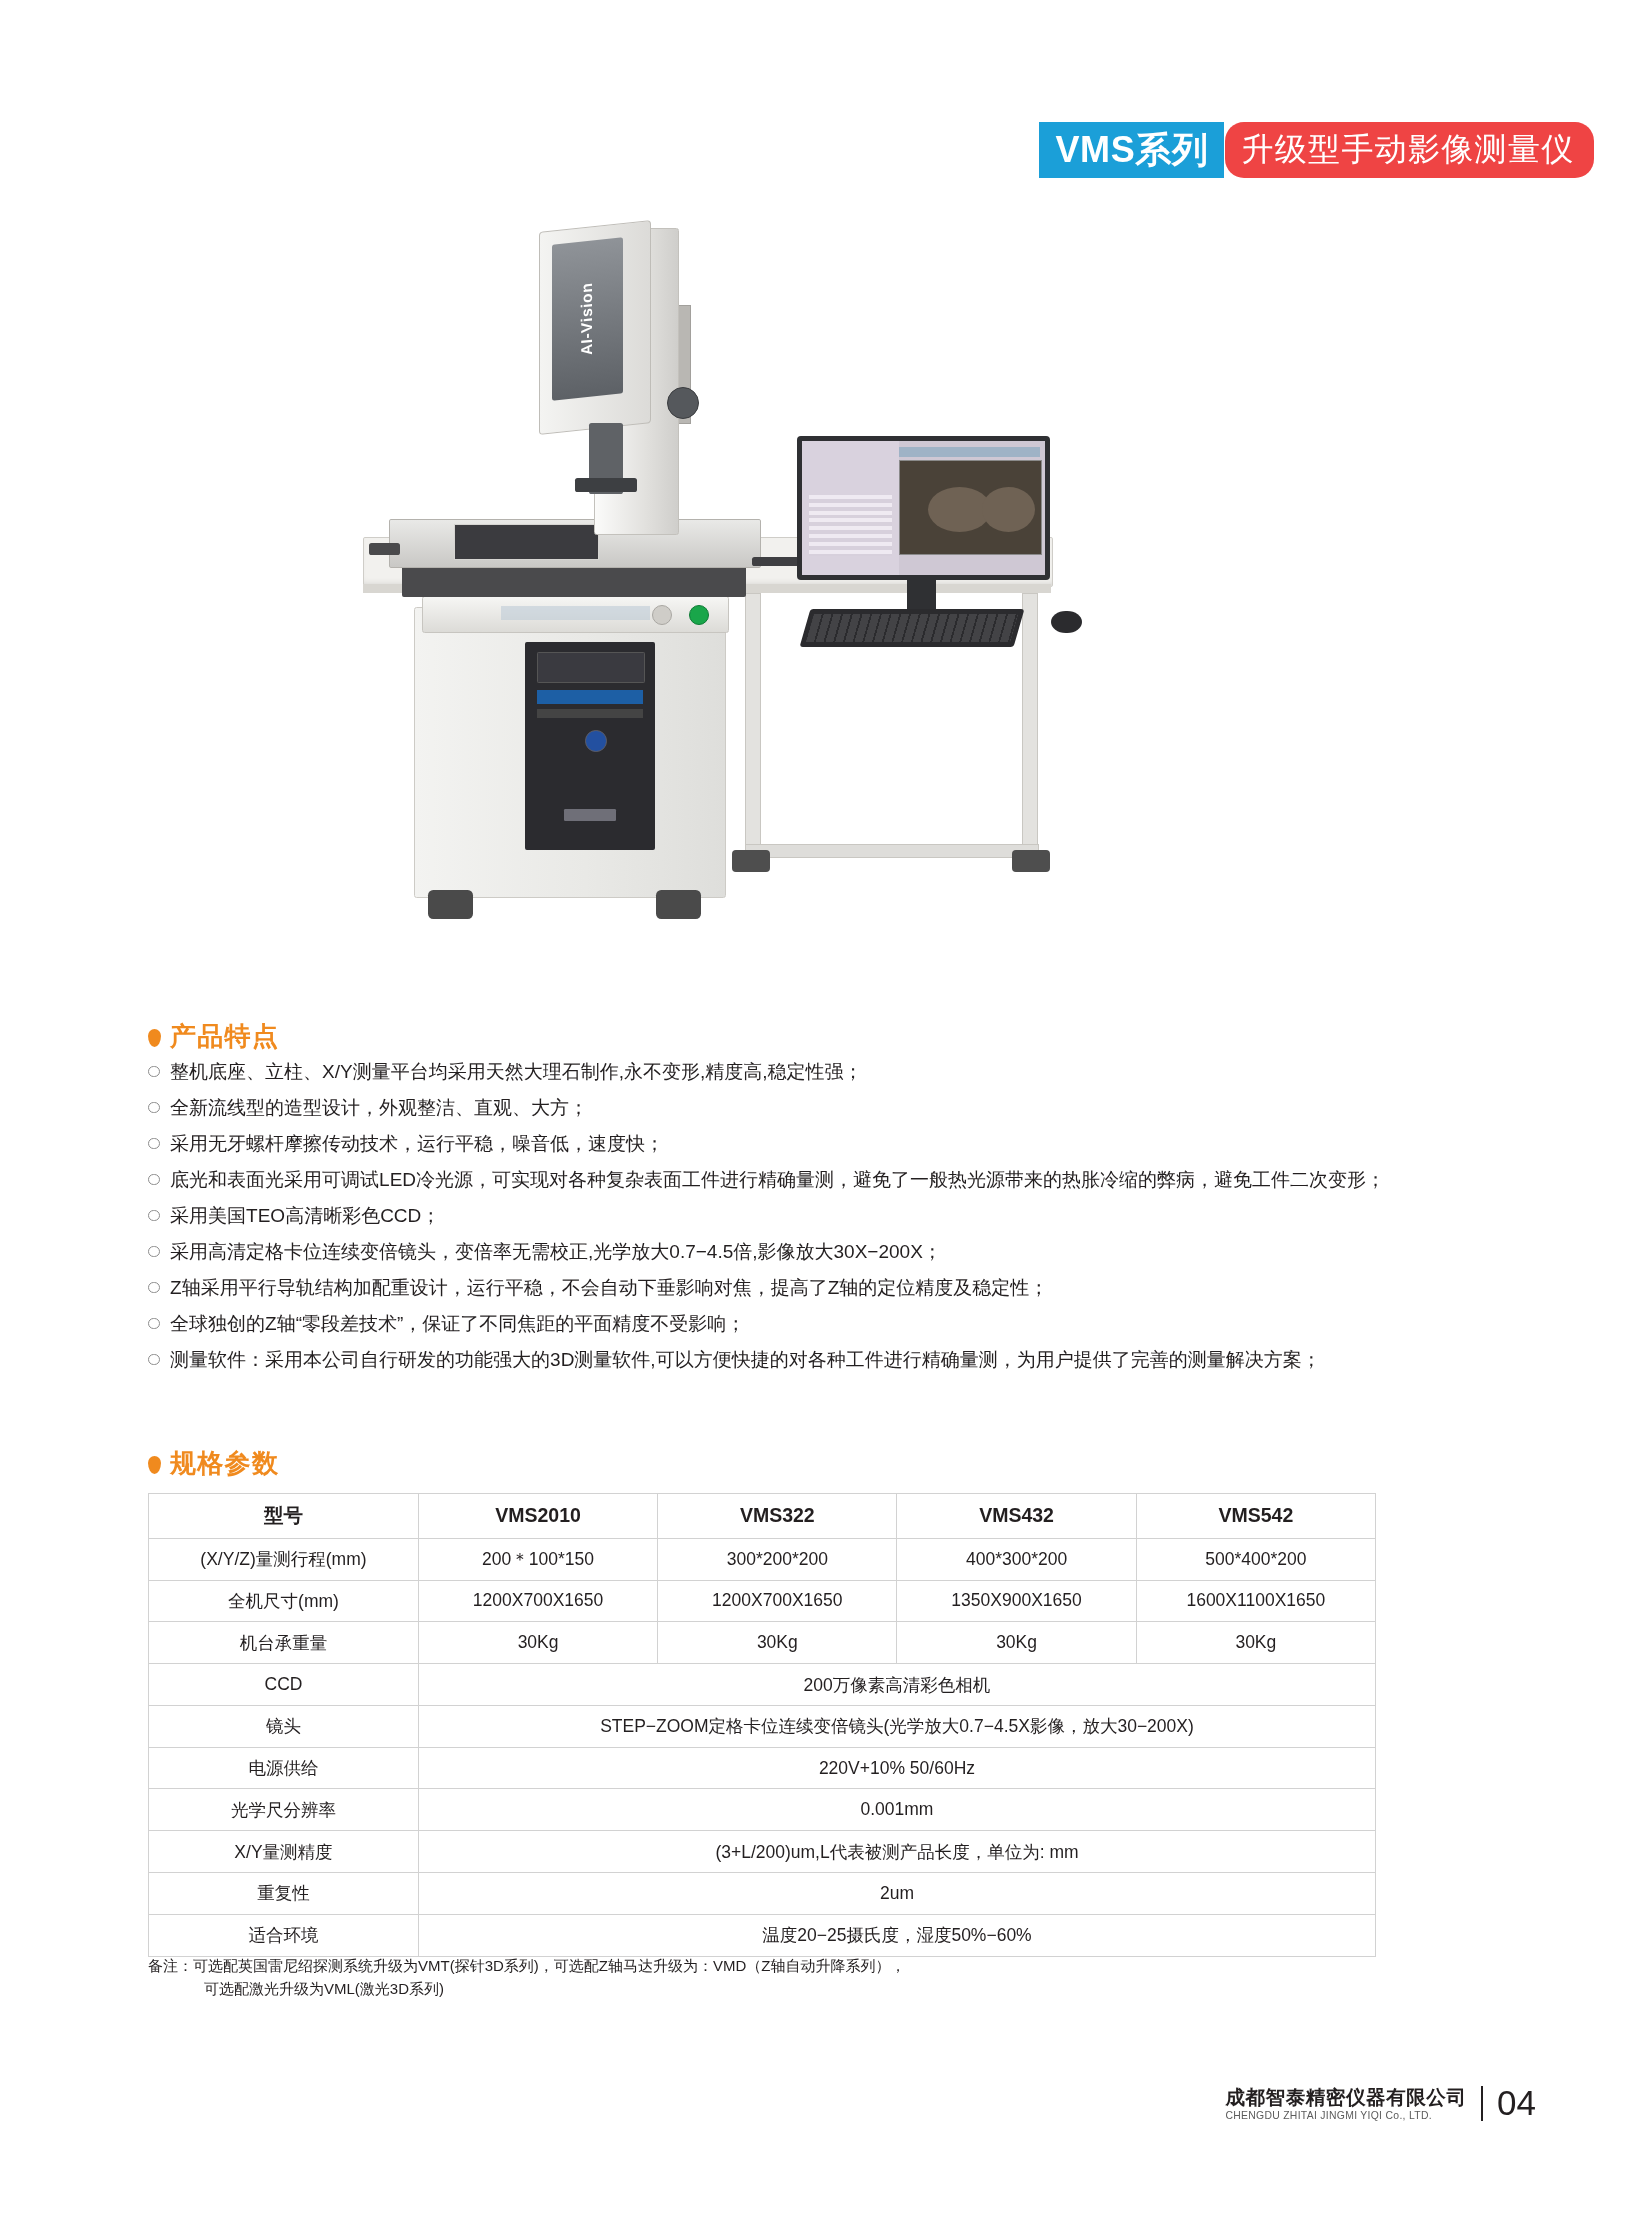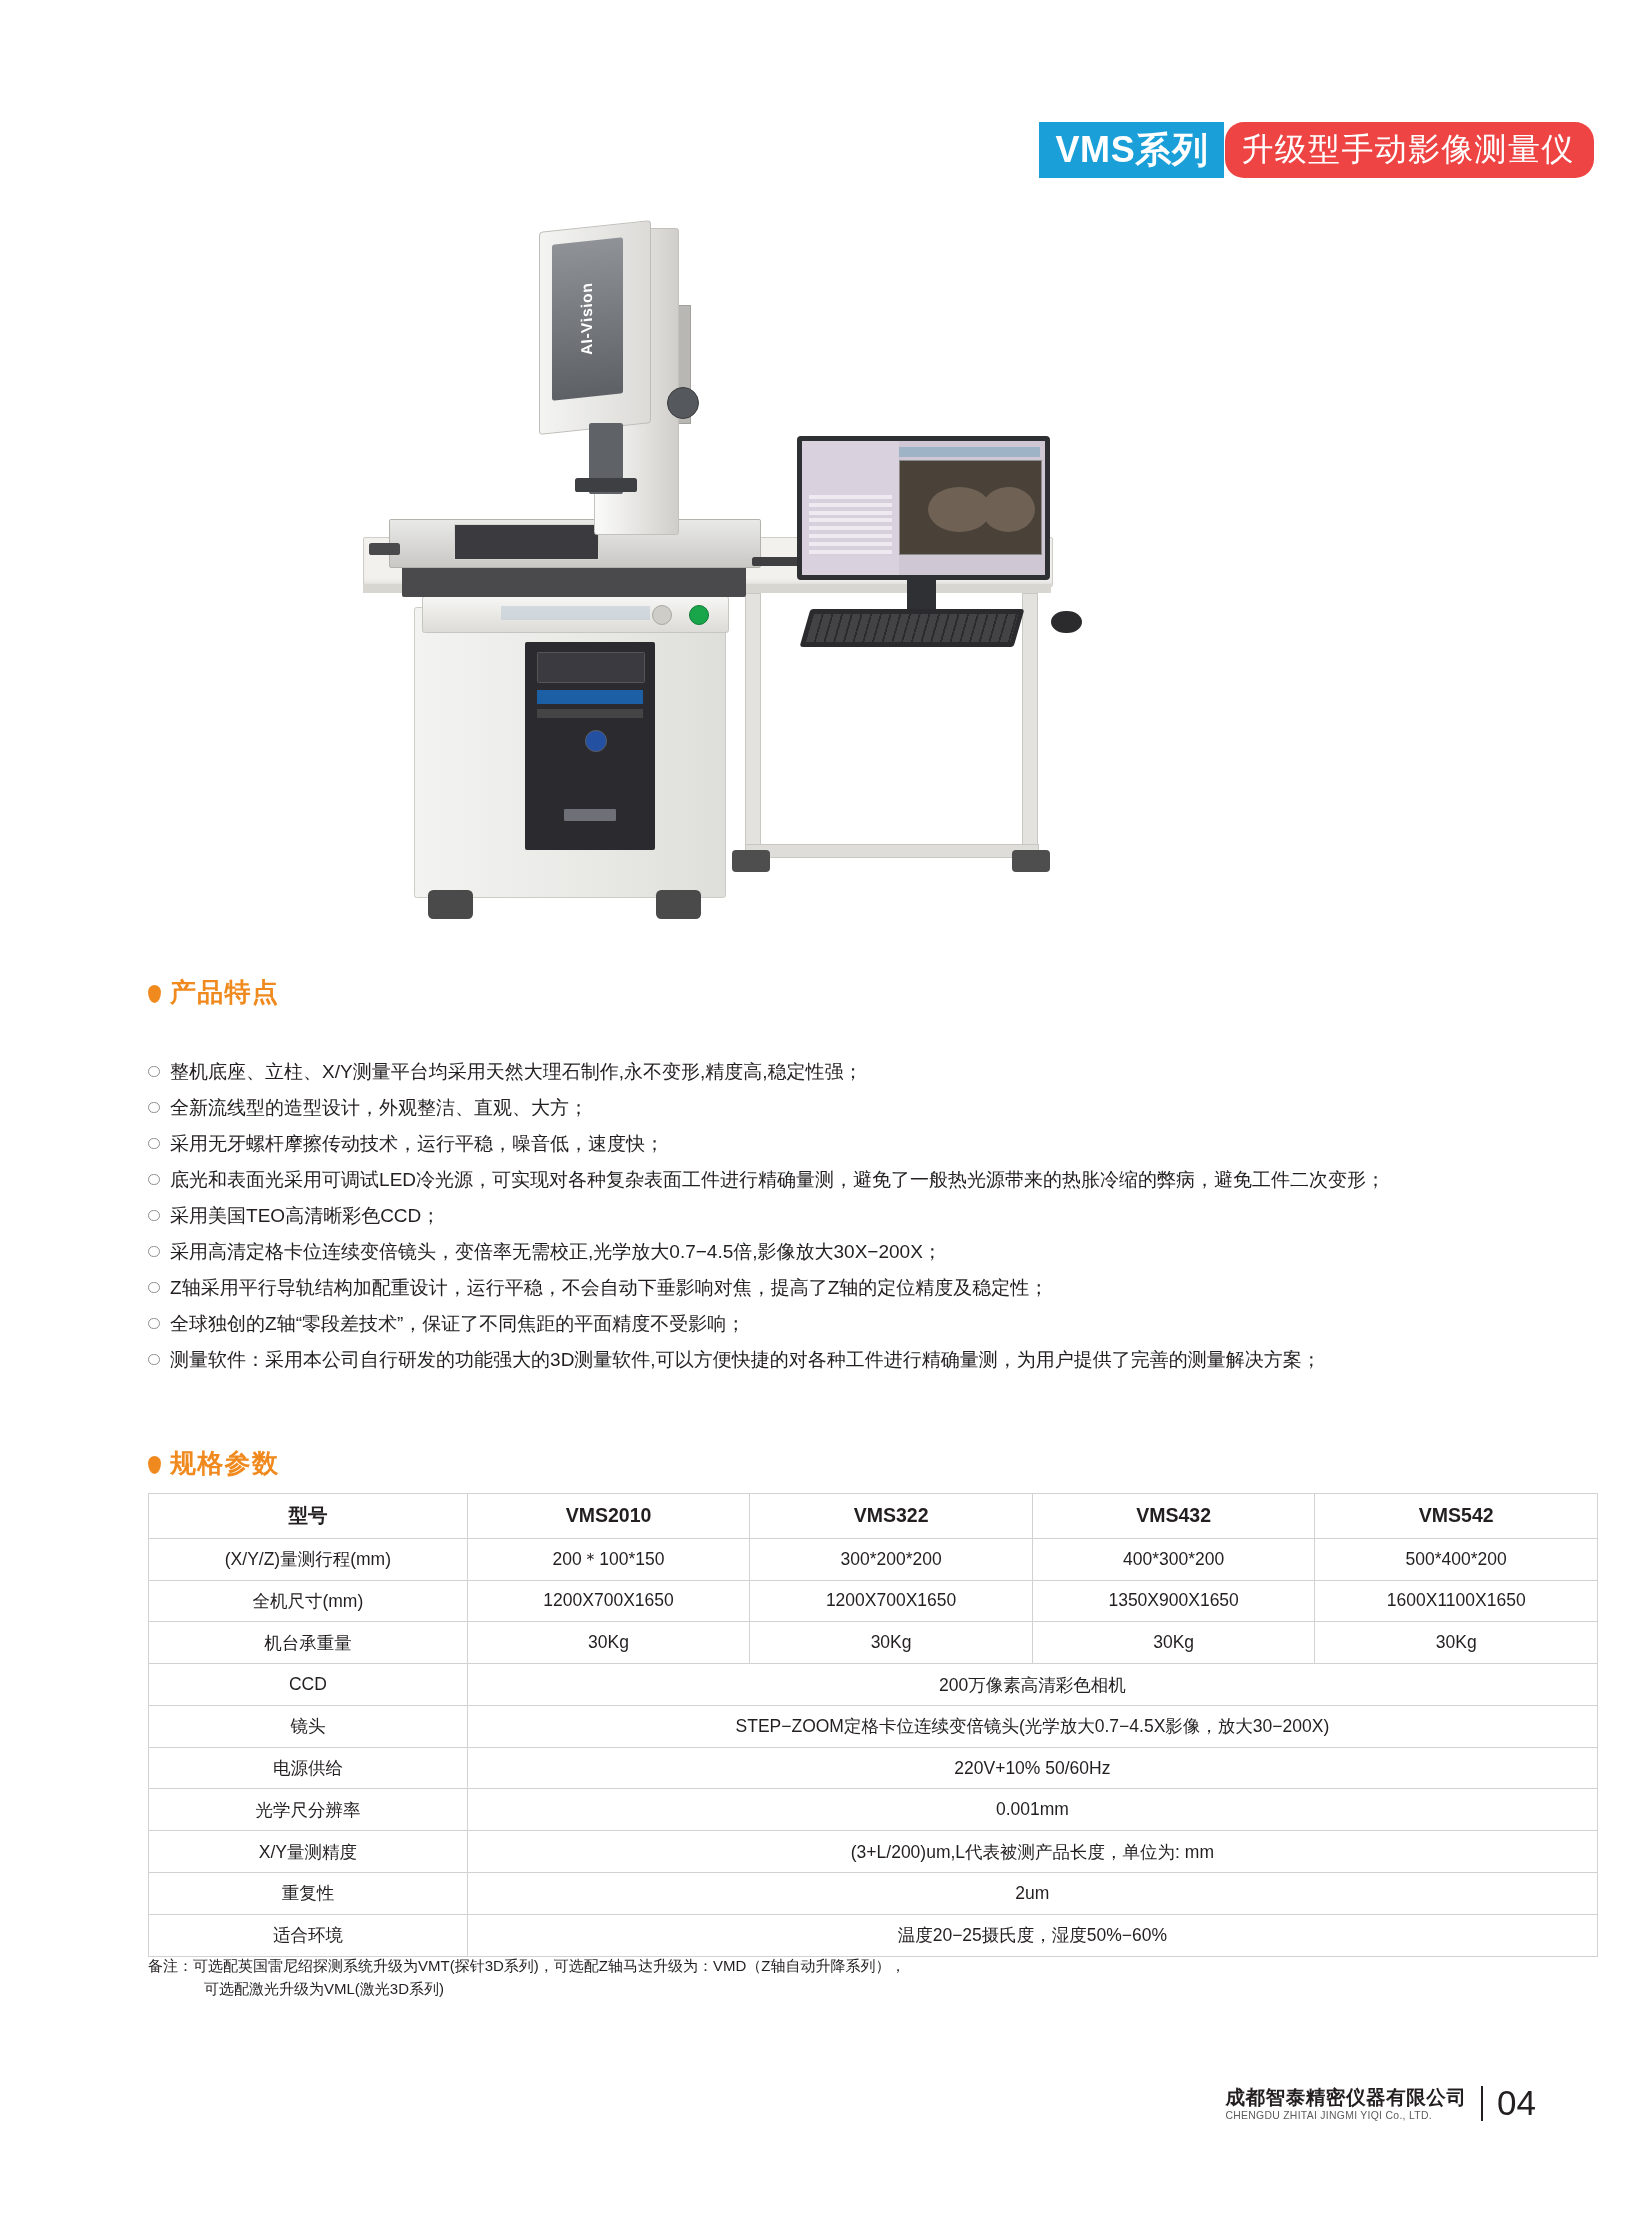--- a/index.html
+++ b/index.html
@@ -515,21 +515,21 @@
   }
 
   
   .section {
     position: absolute;
     left: 148px;
     display: flex;
     align-items: center;
     gap: 9px;
   }
-  .sec-features { top: 975px; }
+  .sec-features { top: 1019px; }
   .sec-specs { top: 1446px; }
   .drop-icon {
     width: 13px;
     height: 18px;
     background: #f08a1e;
     border-radius: 50% 50% 50% 50% / 62% 62% 38% 38%;
     transform: rotate(180deg);
     position: relative;
     top: 1.3px;
   }
@@ -566,21 +566,21 @@
     font-size: 19px;
     line-height: 1.35;
     color: #231f20;
   }
 
   
   .spec-wrap {
     position: absolute;
     left: 148px;
     top: 1493px;
-    width: 1450px;
+    width: 1228px;
   }
   table.spec {
     border-collapse: collapse;
     width: 100%;
     font-size: 17.5px;
   }
   table.spec td, table.spec th {
     border: 1.3px solid #d2d2d2;
     text-align: center;
     padding: 8.4px 3.9px;

